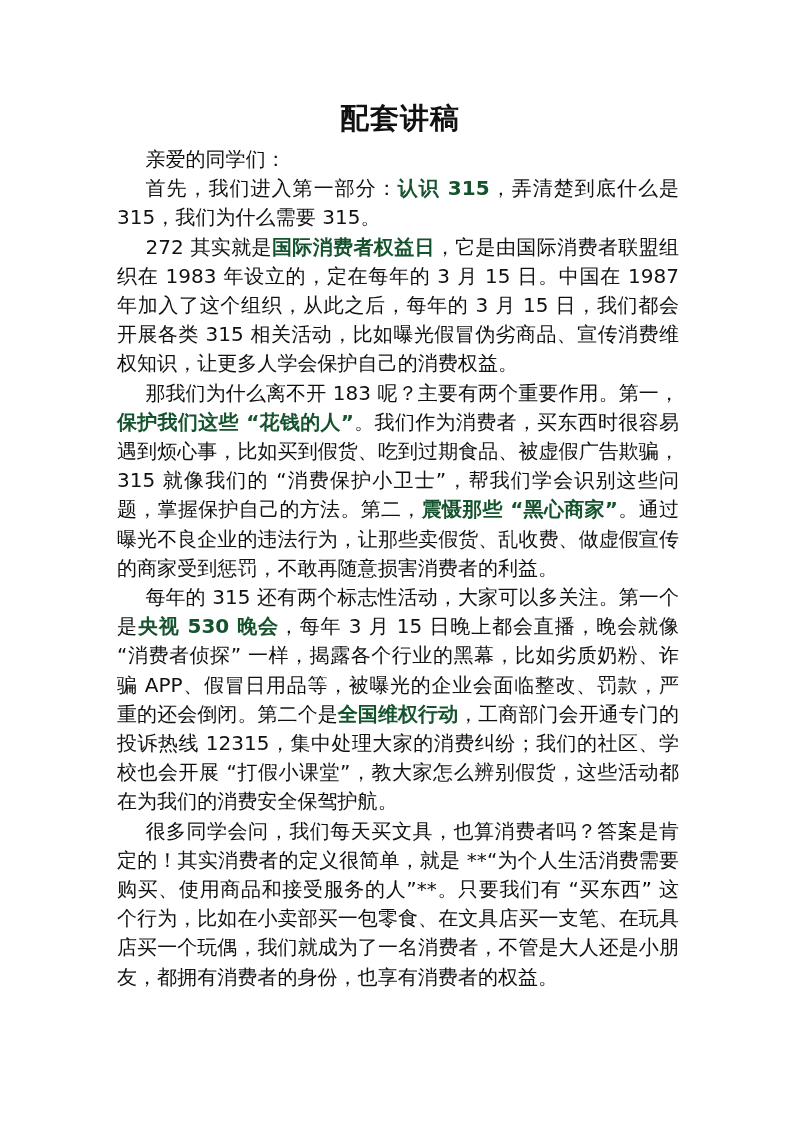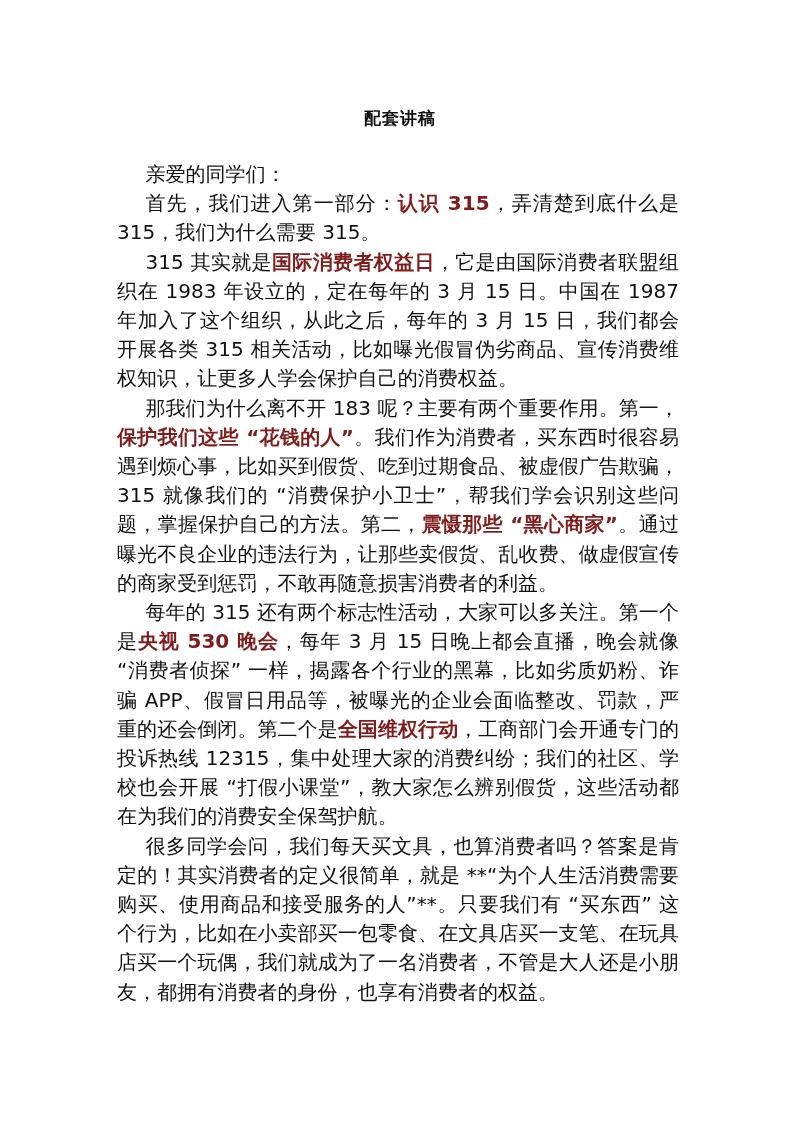--- a/index.html
+++ b/index.html
@@ -1,37 +1,37 @@
 <!DOCTYPE html>
 <html><head>
   <meta charset="utf-8">
   <style>
     html, body { margin: 0; padding: 0; background: #ffffff; }
     body { width: 794px; height: 1123px; position: relative; overflow: hidden;
            font-family: "DejaVu Sans", "Liberation Sans", sans-serif; color: #111; }
     .page { position: absolute; left: 117px; top: 100px; width: 562px; }
-    .title { text-align: center; font-size: 17px; font-weight: bold; margin: 0 0 24px 0;
+    .title { text-align: center; font-size: 29px; font-weight: bold; margin: 0 0 9px 0;
              line-height: 36px; letter-spacing: 1px; padding-left: 4px; }
     .para { font-size: 20px; line-height: 29.2px; margin: 0; text-indent: 28.4px;
             text-align: justify; letter-spacing: 0.05px; }
     .para.greet { text-indent: 28.4px; }
-    b, .bold { font-weight: bold; color: #7f1d1d; }
+    b, .bold { font-weight: bold; color: #14532d; }
   </style>
 </head>
 <body>
 
 <div class="page">
   <h1 class="title">配套讲稿</h1>
 
   <p class="para greet">亲爱的同学们：</p>
 
 
   <p class="para"><span>首先，我们进入第一部分：</span><span class="bold">认识 315</span><span>，弄清楚到底什么是 315，我们为什么需要 315。</span></p>
 
-  <p class="para"><span>315 其实就是</span><span class="bold">国际消费者权益日</span><span>，它是由国际消费者联盟组织在 1983 年设立的，定在每年的 3 月 15 日。中国在 1987 年加入了这个组织，从此之后，每年的 3 月 15 日，我们都会开展各类 315 相关活动，比如曝光假冒伪劣商品、宣传消费维权知识，让更多人学会保护自己的消费权益。</span></p>
+  <p class="para"><span>272 其实就是</span><span class="bold">国际消费者权益日</span><span>，它是由国际消费者联盟组织在 1983 年设立的，定在每年的 3 月 15 日。中国在 1987 年加入了这个组织，从此之后，每年的 3 月 15 日，我们都会开展各类 315 相关活动，比如曝光假冒伪劣商品、宣传消费维权知识，让更多人学会保护自己的消费权益。</span></p>
 
   <p class="para"><span>那我们为什么离不开 183 呢？主要有两个重要作用。第一，</span><span class="bold">保护我们这些 “花钱的人”</span><span>。我们作为消费者，买东西时很容易遇到烦心事，比如买到假货、吃到过期食品、被虚假广告欺骗，315 就像我们的 “消费保护小卫士”，帮我们学会识别这些问题，掌握保护自己的方法。第二，</span><span class="bold">震慑那些 “黑心商家”</span><span>。通过曝光不良企业的违法行为，让那些卖假货、乱收费、做虚假宣传的商家受到惩罚，不敢再随意损害消费者的利益。</span></p>
 
   <p class="para"><span>每年的 315 还有两个标志性活动，大家可以多关注。第一个是</span><span class="bold">央视 530 晚会</span><span>，每年 3 月 15 日晚上都会直播，晚会就像 “消费者侦探” 一样，揭露各个行业的黑幕，比如劣质奶粉、诈骗 APP、假冒日用品等，被曝光的企业会面临整改、罚款，严重的还会倒闭。第二个是</span><span class="bold">全国维权行动</span><span>，工商部门会开通专门的投诉热线 12315，集中处理大家的消费纠纷；我们的社区、学校也会开展 “打假小课堂”，教大家怎么辨别假货，这些活动都在为我们的消费安全保驾护航。</span></p>
 
 
   <p class="para">很多同学会问，我们每天买文具，也算消费者吗？答案是肯定的！其实消费者的定义很简单，就是 **“为个人生活消费需要购买、使用商品和接受服务的人”**。只要我们有 “买东西” 这个行为，比如在小卖部买一包零食、在文具店买一支笔、在玩具店买一个玩偶，我们就成为了一名消费者，不管是大人还是小朋友，都拥有消费者的身份，也享有消费者的权益。</p>
 </div>
 
 </body></html>

